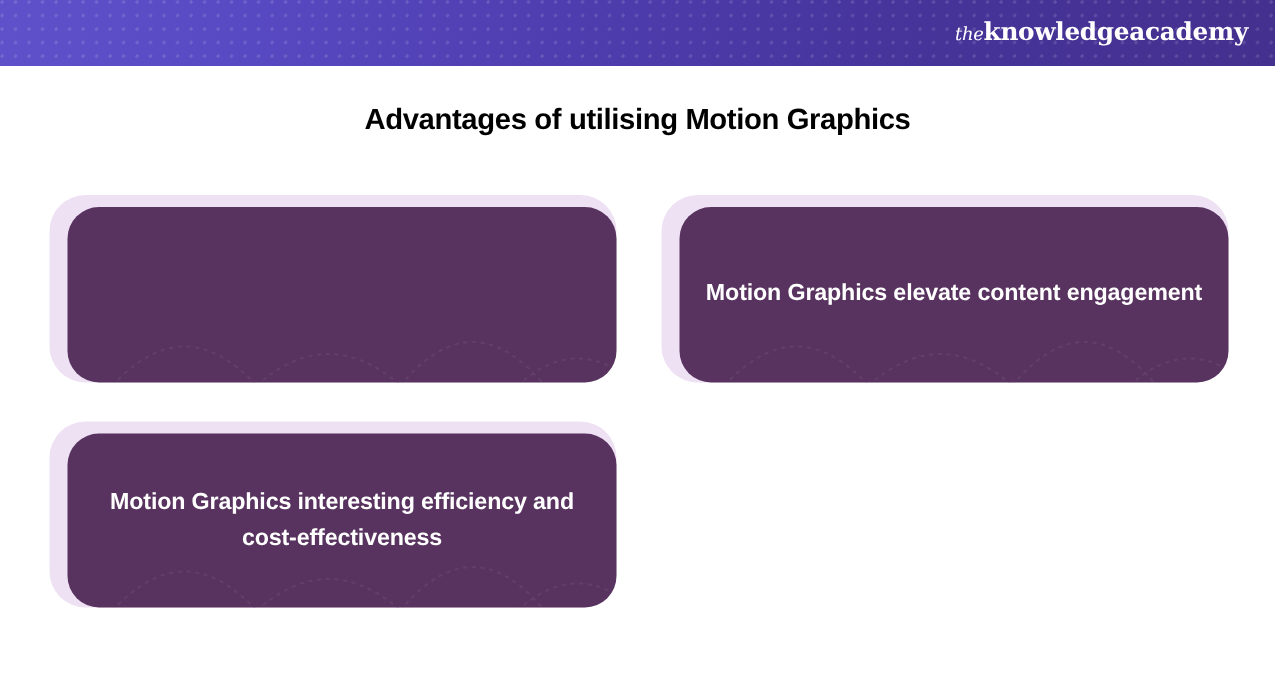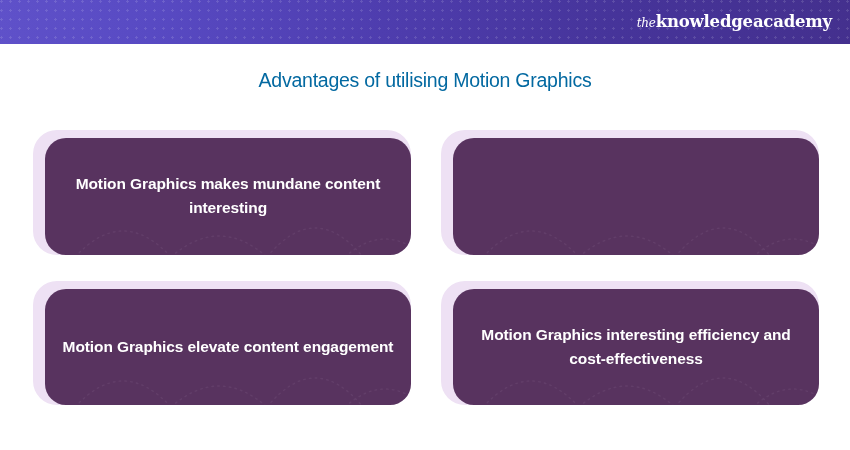--- a/index.html
+++ b/index.html
@@ -53,23 +53,23 @@
     font-size: 16.5px;
   }
 
   
   .page-title {
     position: absolute;
     left: 0;
     top: 69px;
     width: 850px;
     text-align: center;
-    color: #0369a1;
+    color: #000000;
     font-size: 19.5px;
-    font-weight: 400;
+    font-weight: 700;
     letter-spacing: -0.25px;
     line-height: 1.2;
   }
 
   
   .card-grid {
     position: absolute;
     left: 33px;
     top: 130px;
     width: 786px;
@@ -134,33 +134,20 @@
   <div class="header-band">
     <div class="brand-logo">
       <span class="brand-the">the</span><span class="brand-main">knowledgeacademy</span>
     </div>
   </div>
 
   <div class="page-title">Advantages of utilising Motion Graphics</div>
 
   <div class="card-grid">
 
-    <div class="card-shell">
-      <div class="card-body">
-        <svg class="card-arches" viewBox="0 0 380 60" preserveAspectRatio="none">
-          <g fill="none" stroke="#6d4a74" stroke-width="1.4" stroke-dasharray="1.6 4.2" stroke-linecap="round">
-            <path d="M 30 60 Q 78 8 126 60"></path>
-            <path d="M 126 60 Q 174 18 222 60"></path>
-            <path d="M 222 60 Q 270 2 318 60"></path>
-            <path d="M 300 60 Q 340 24 380 60"></path>
-          </g>
-        </svg>
-        <div class="card-text">Motion Graphics makes mundane content interesting</div>
-      </div>
-    </div>
 
     <div class="card-shell">
       <div class="card-body">
         <svg class="card-arches" viewBox="0 0 380 60" preserveAspectRatio="none">
           <g fill="none" stroke="#6d4a74" stroke-width="1.4" stroke-dasharray="1.6 4.2" stroke-linecap="round">
             <path d="M 30 60 Q 78 8 126 60"></path>
             <path d="M 126 60 Q 174 18 222 60"></path>
             <path d="M 222 60 Q 270 2 318 60"></path>
             <path d="M 300 60 Q 340 24 380 60"></path>
           </g>

